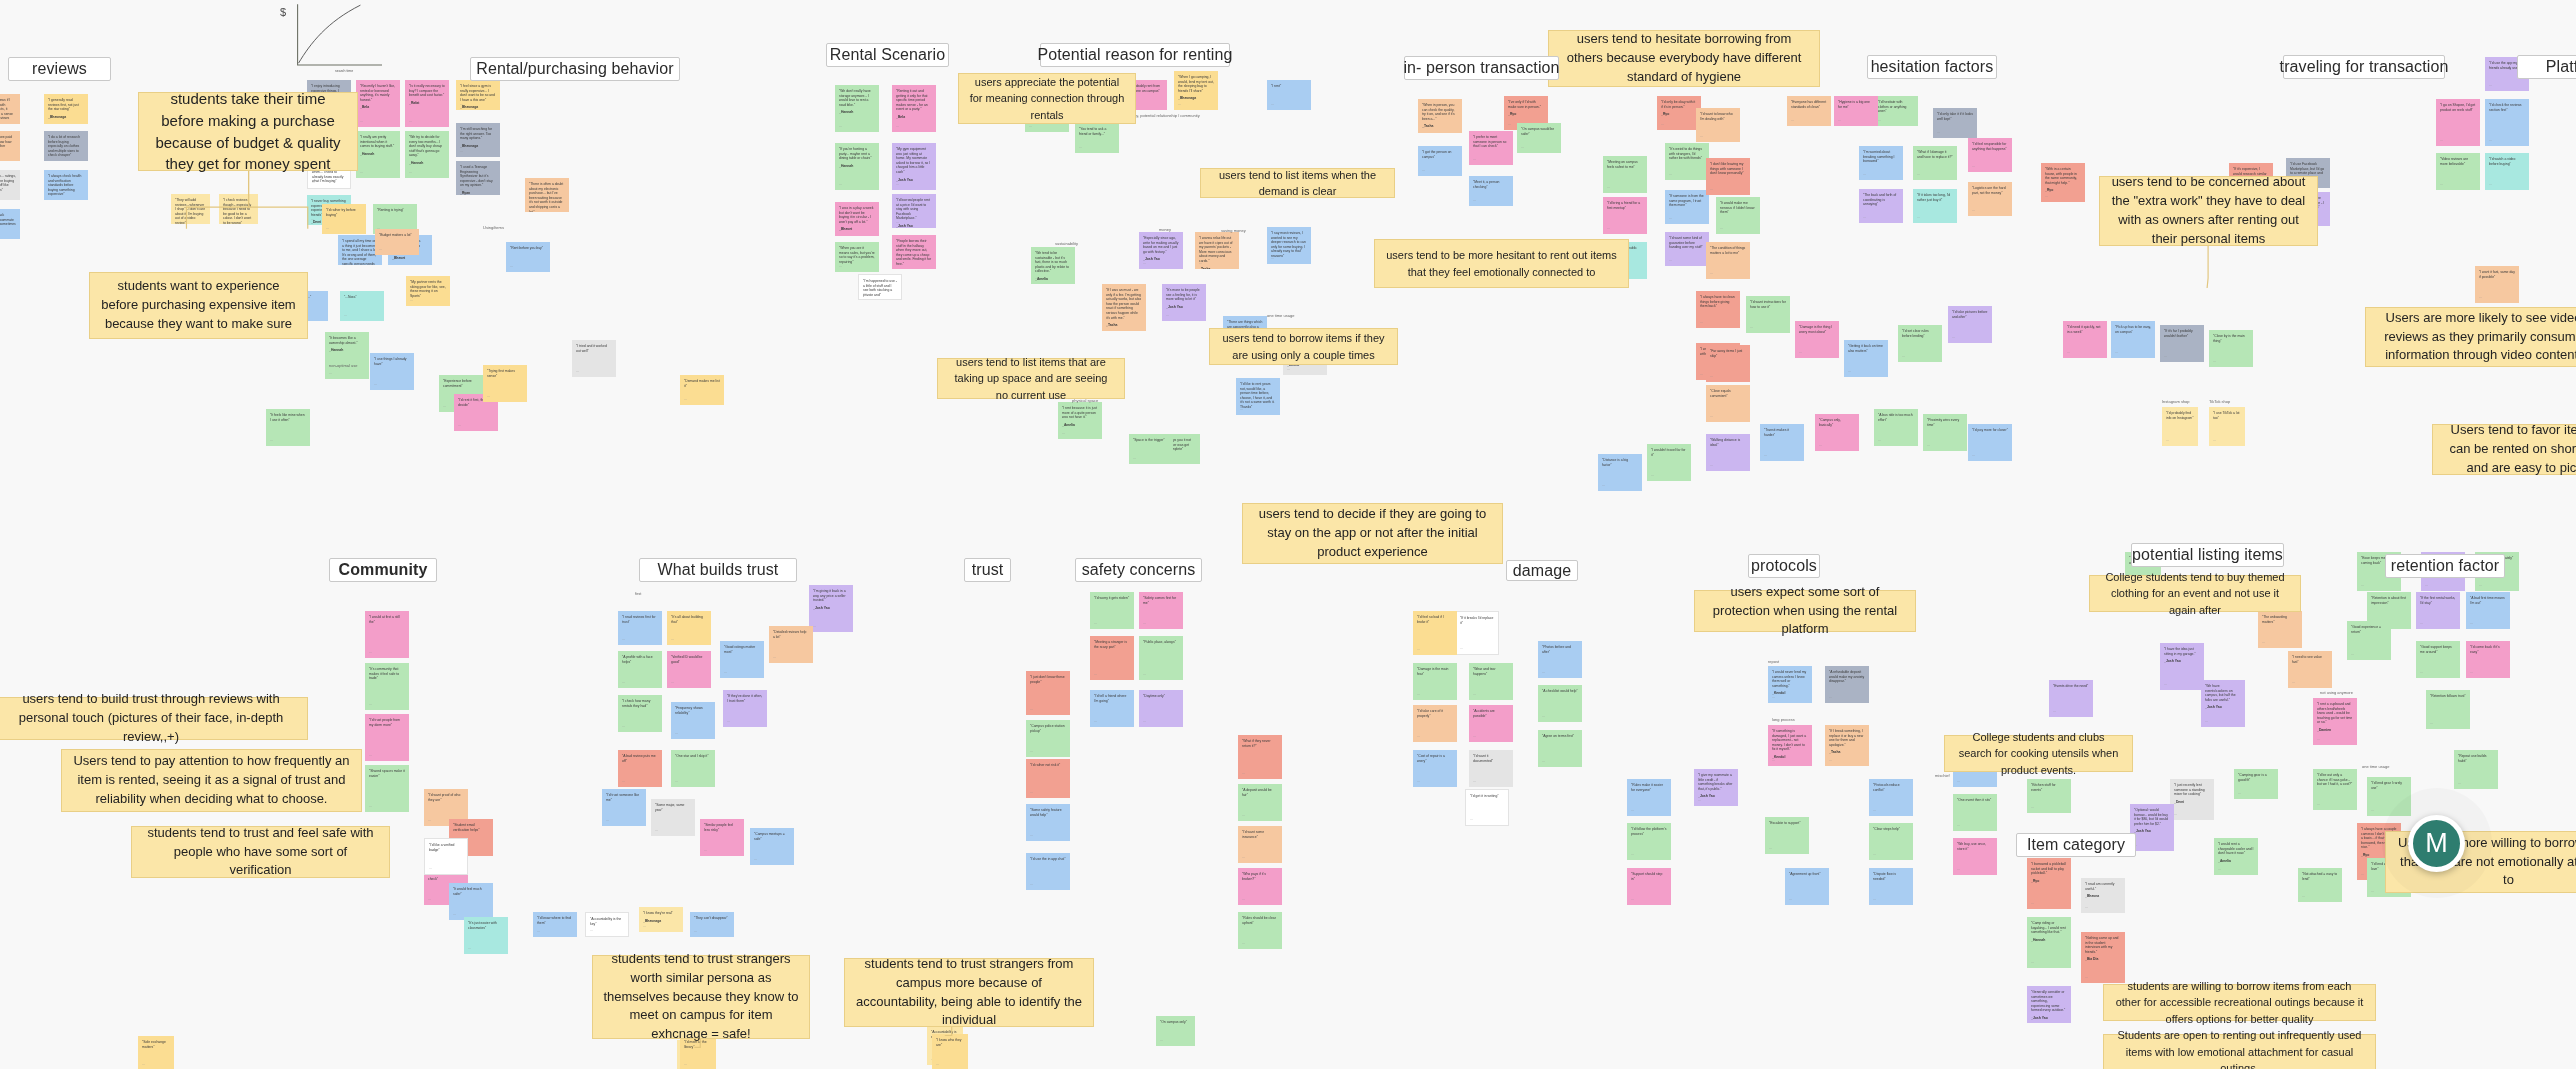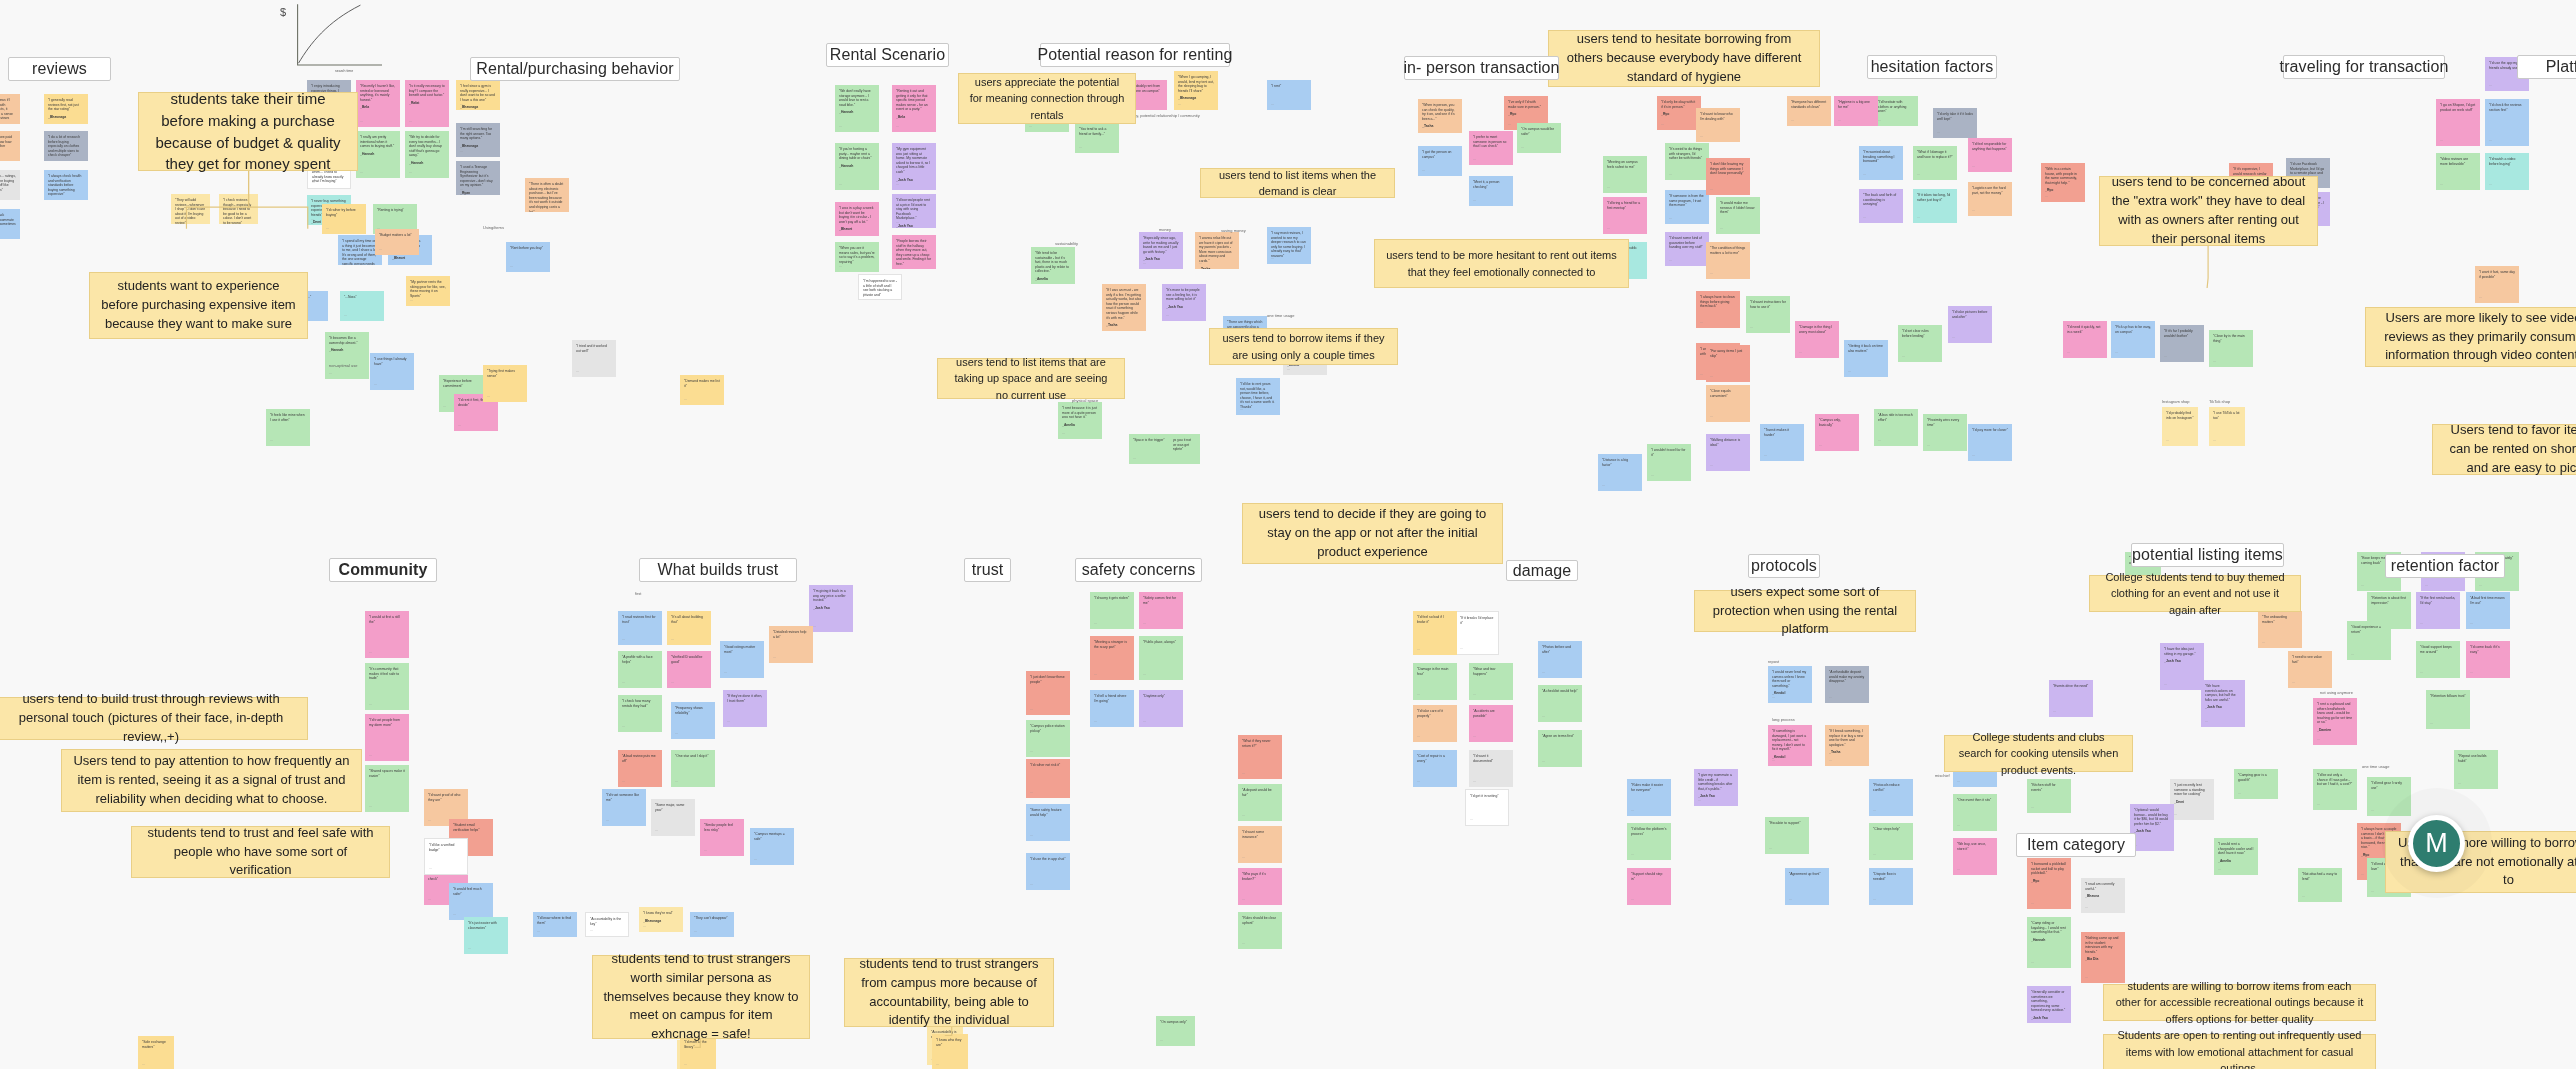--- a/index.html
+++ b/index.html
@@ -445,21 +445,21 @@
       </div>
       <div class="insight md" style="left: 61px; top: 749px; width: 301px; height: 63px;">
         <span>Users tend to pay attention to how frequently an item is rented, seeing it as a signal of trust and reliability when deciding what to choose.</span>
       </div>
       <div class="insight md" style="left: 131px; top: 826px; width: 259px; height: 52px;">
         <span>students tend to trust and feel safe with people who have some sort of verification</span>
       </div>
       <div class="insight md" style="left: 592px; top: 955px; width: 218px; height: 84px;">
         <span>students tend to trust strangers worth similar persona as themselves because they know to meet on campus for item exhcnage = safe!</span>
       </div>
-      <div class="insight md" style="left: 844px; top: 958px; width: 210px; height: 69px;">
+      <div class="insight md" style="left: 844px; top: 958px; width: 250px; height: 69px;">
         <span>students tend to trust strangers from campus more because of accountability, being able to identify the individual</span>
       </div>
       <div class="insight sm" style="left: 2103px; top: 984px; width: 273px; height: 37px; justify-content: center;">
         <span>students are willing to borrow items from each other for accessible recreational outings because it offers options for better quality</span>
       </div>
       <div class="insight sm" style="left: 2103px; top: 1034px; width: 273px; height: 36px;">
         <span>Students are open to renting out infrequently used items with low emotional attachment for casual outings.</span>
       </div>
       <div class="insight md" style="left: 2385px; top: 831px; width: 247px; height: 62px;">
         <span>Users are more willing to borrow items that they are not emotionally attached to</span>

